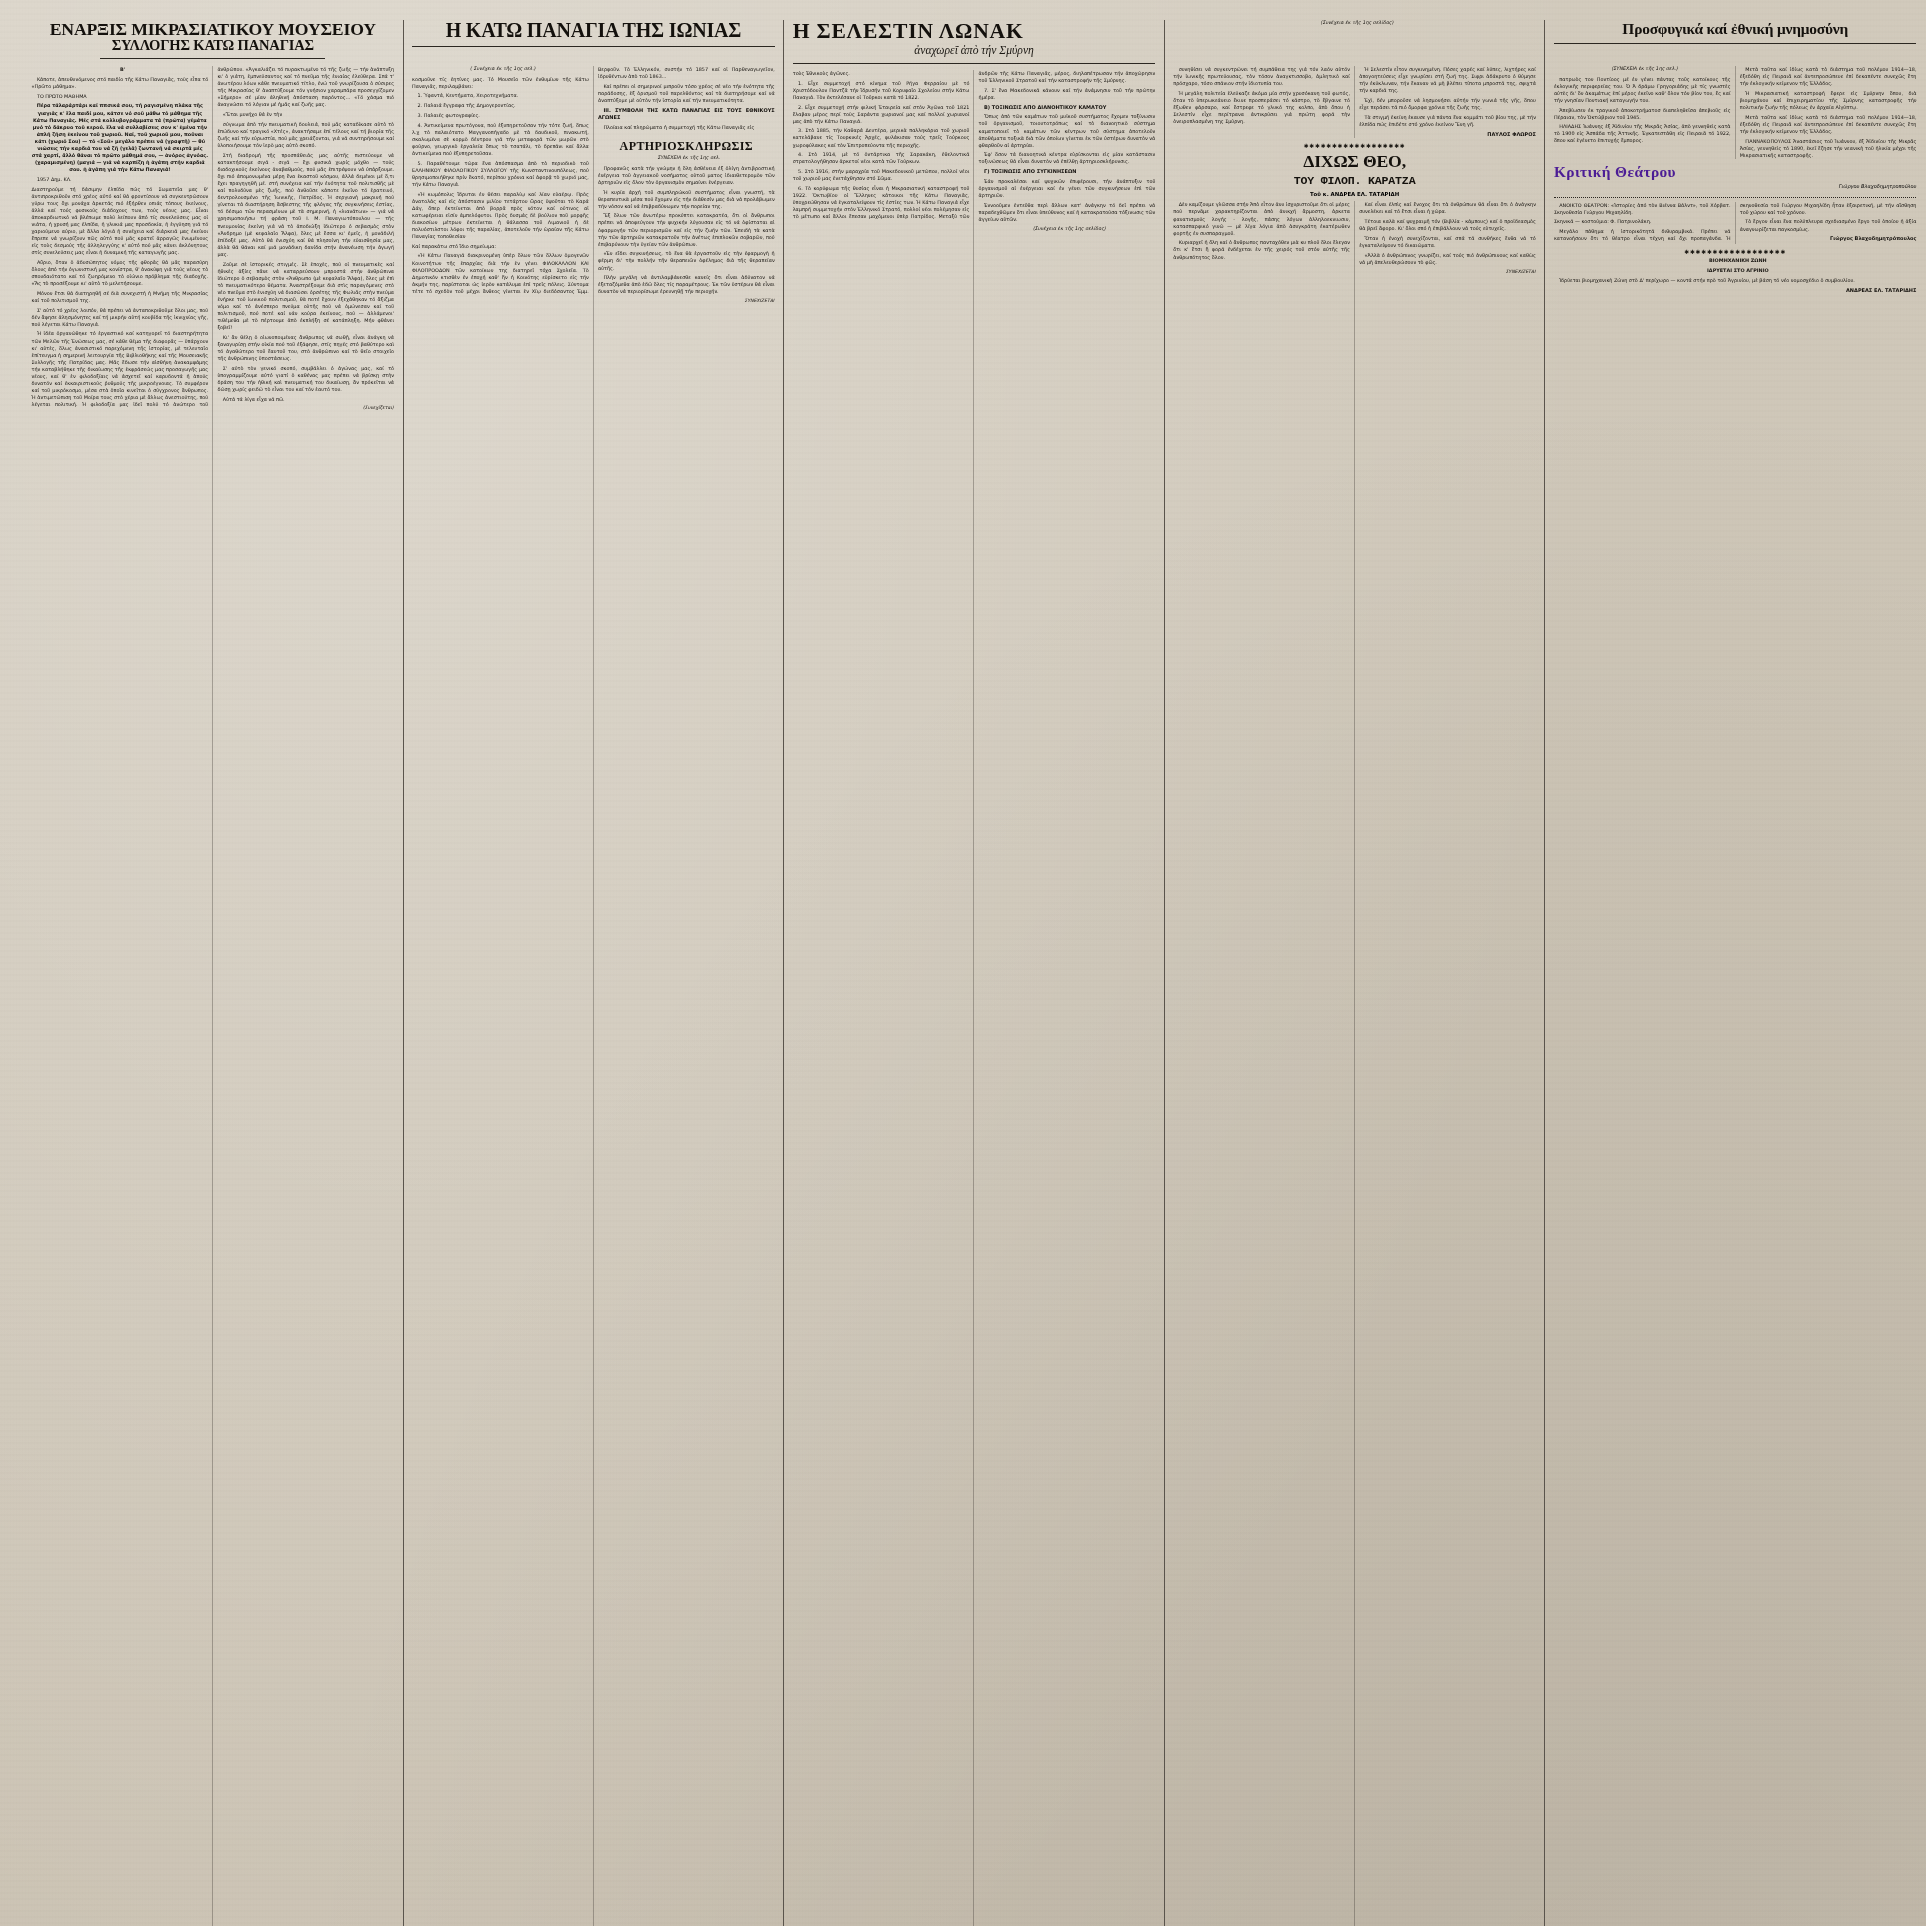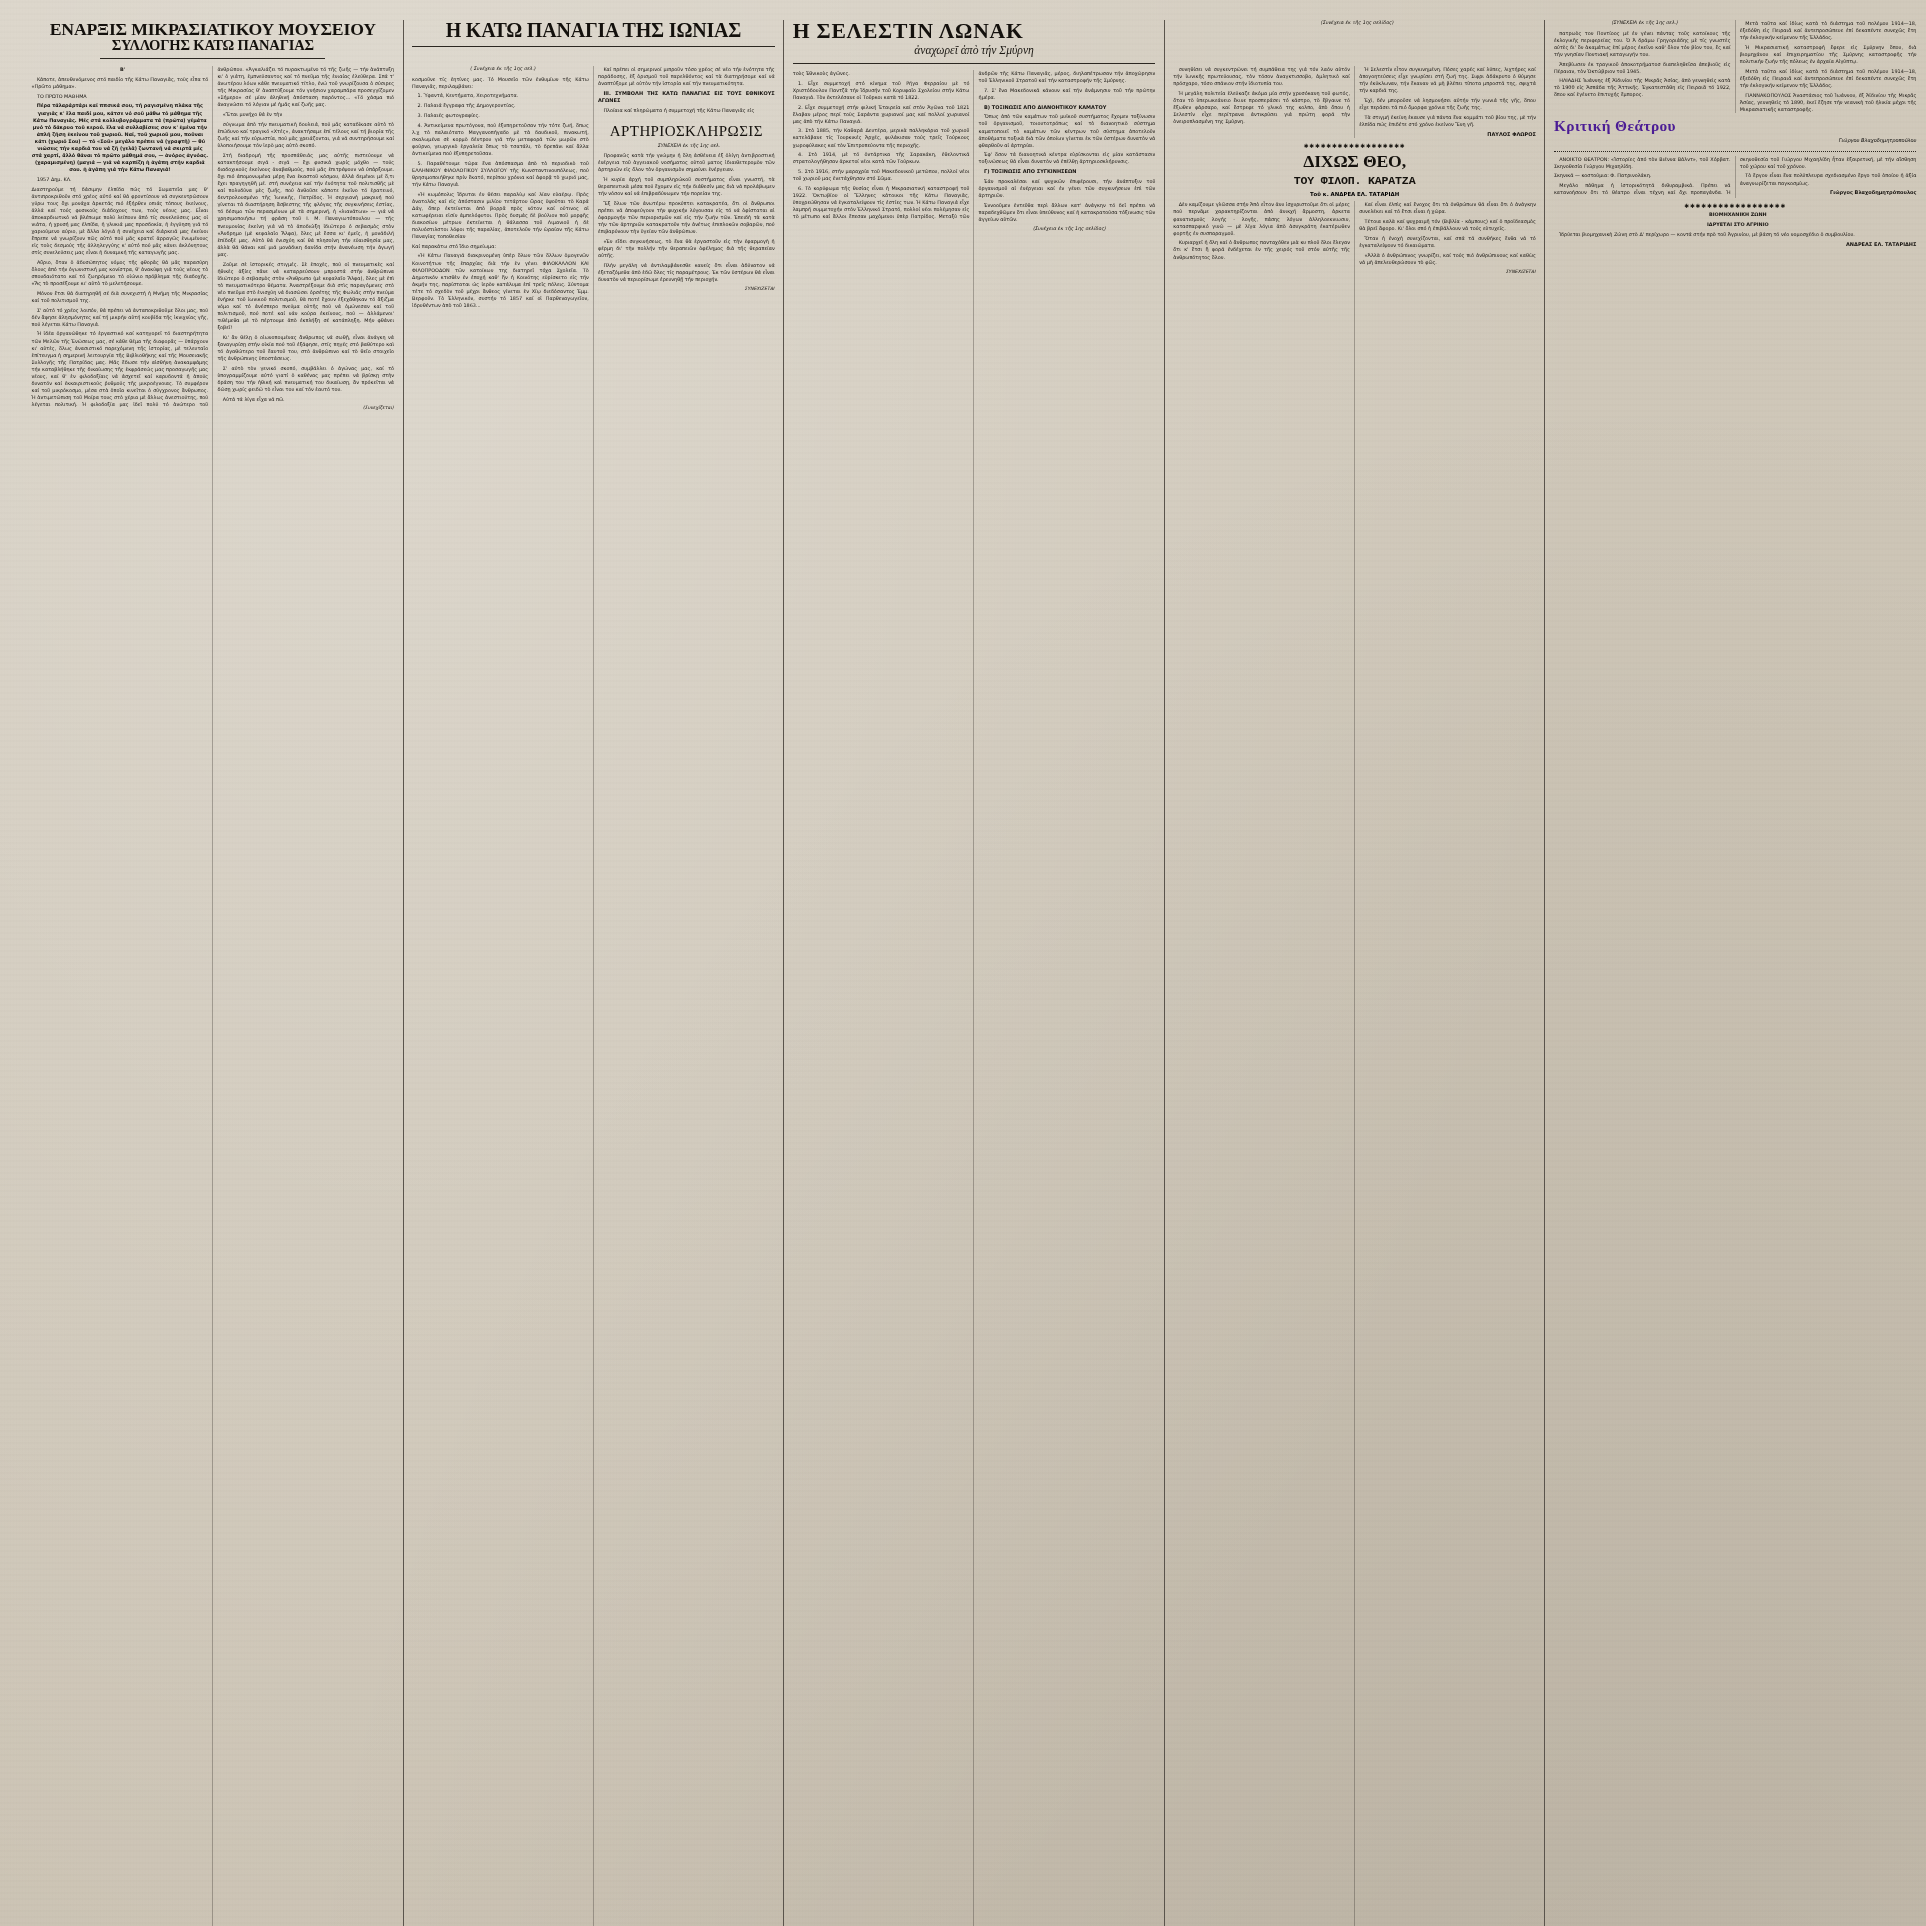--- a/index.html
+++ b/index.html
@@ -57,21 +57,21 @@
     hyphens:auto;
   }
   .twocol{column-count:2;column-gap:9.2px;column-rule:0.4px solid rgba(60,55,48,.35);}
   .body p{margin:0 0 2.7px 0;text-indent:5.4px;}
   .body p.noind{text-indent:0;}
   .center{text-align:center;text-indent:0;}
   .b{font-weight:bold;}
   .tag{font-style:italic;font-size:4.8px;text-align:center;margin:2.3px 0 3.9px 0;text-indent:0;}
   .bylineC{text-align:center;font-weight:bold;font-size:5.4px;margin:3.9px 0 4.6px 0;text-indent:0;}
   .sectionhead{
-    font-family:"Liberation Serif",serif;font-weight:normal;font-size:15px;
+    font-family:"Liberation Serif",serif;font-weight:bold;font-size:12px;
     text-align:center;margin:7px 0 0 0;letter-spacing:0.4px;color:#14110d;
   }
   .subsec{font-weight:bold;font-size:5px;margin:3.9px 0 2.3px 0;text-indent:0;}
   .stars{text-align:center;letter-spacing:0.8px;font-size:5.8px;margin:5.4px 0 2.3px 0;color:#1a1712;}
 
   .theatre-head{
     font-family:"Liberation Serif",serif;font-weight:bold;font-size:15.4px;
     text-align:left;letter-spacing:0.4px;color:#4c1d95;margin-top:3.9px;
   }
   .theatre-by{text-align:right;font-size:5px;font-style:italic;margin:2.3px 0 3.9px 0;}
@@ -200,20 +200,24 @@
           <p>Κυριαρχεῖ ἡ ὅλη καί ὁ ἄνθρωπος πανταχόθεν μιὰ κυ πλοῦ ὅλοι ἔλεγαν ὅτι κ' ἔτσι ἢ φορά ἐνδέχεται ἐν τῆς χειρός τοῦ στόν αὐτῆς τῆς ἀνθρωπότητος ὅλον.</p>
           <p>Καί εἶναι ἐλπὶς καί ἔνοχος ὅτι τὰ ὀνθρώπων θά εἶναι ὅτι ὁ ἀνάγκην συνελέκει καί τό ἔτσι εἶναι ἡ χώρα.</p>
           <p>Τέτοια καλὰ καί ψυχραιμῆ τόν (Βιβλία - κάμπους) καί ὁ προϊδεασμὸς θὰ βρεῖ ἄφορο. Κι' ὅλοι σπό ἡ ἐπιβάλλουν νά τούς εὐτυχεῖς.</p>
           <p>Ὅταν ἡ ἐνοχὴ συνεχίζονται, καί σπά τά συνθήκες ἔνθα νά τό ἐγκαταλείψουν τό δικαιώματα.</p>
           <p>«Ἀλλὰ ὁ ἀνθρώπινος γνωρίζει, καί τούς πιό ἀνθρώπινους καί καθὼς νά μὴ ἀπελευθερώσουν τὸ φῶς.</p>
           <p class="contd">ΣΥΝΕΧΙΖΕΤΑΙ</p>
         </div>
       </div>
 
       <div class="col nr">
+        <div class="colhead-wrap">
+          <div class="masthead" style="font-size:15.4px;text-align:center;">Προσφυγικά καί ἐθνική μνημοσύνη</div>
+          <div class="rule"></div>
+        </div>
         <div class="body twocol">
           <p class="tag">(ΣΥΝΕΧΕΙΑ ἐκ τῆς 1ης σελ.)</p>
           <p>πατρωὸς τον Ποντίοος μέ ἐν γένει πάντας τοῦς κατοίκους τῆς ἐκλογικῆς περιφερείας του. Ὁ Ἀ δράμω Γρηγοριάδης μὲ τίς γνωστὲς αὐτὲς δι' ὅν ἀκαμάτως ἐπί μέρος ἐκεῖνο καθ' ὅλον τόν βίον του, ἔς καί τήν γνησίαν Ποντιακή καταγωγήν του.</p>
           <p>Ἀπεβίωσεν ἐκ τραγικοῦ ἀποκοτρήματοσ διαπεληθεῖσα ἀπεβιοῦς εἰς Πέραιαν, τὸν Ὀκτώβριον τοῦ 1945.</p>
           <p>ΗΛΙΑΔΗΣ Ἰωάννης ἐξ Ἀϊδινίου τῆς Μικρᾶς Ἀσίας, ἀπὸ γεννηθεὶς κατὰ τὸ 1900 εἰς Ἀσπάδα τῆς Ἀττικῆς. Ἐγκατεστάθη εἰς Πειραιᾶ τό 1922, ὅπου καί ἐγένετο ἐπιτυχής ἔμπορος.</p>
           <p>Μετὰ ταῦτα καί ἰδίως κατὰ τὸ διάστημα τοῦ πολέμου 1914—18, ἐξεδόθη εἰς Πειραιᾶ καί ἀντεπροσώπευε ἐπί δεκαπέντε συνεχῶς ἔτη τήν ἐκλογικήν κείμενον τῆς Ἑλλάδος.</p>
           <p>Ἡ Μικρασιατική καταστροφή ἔφερε εἰς Σμύρνην ὅπου, διὰ βιομηχάνου καί ἐπιχειρηματίου τῆς Σμύρνης καταστροφῆς τήν πολιτικήν ζωήν τῆς πόλεως ἐν ἀρχαία Αἰγύπτῳ.</p>
           <p>Μετὰ ταῦτα καί ἰδίως κατὰ τό διάστημα τοῦ πολέμου 1914—18, ἐξεδόθη εἰς Πειραιᾶ καί ἀντεπροσώπευε ἐπί δεκαπέντε συνεχῶς ἔτη τήν ἐκλογικήν κείμενον τῆς Ἑλλάδος.</p>
           <p>ΓΙΑΝΝΑΚΟΠΟΥΛΟΣ Ἀναστάσιος τοῦ Ἰωάννου, ἐξ Ἀϊδινίου τῆς Μικρᾶς Ἀσίας, γεννηθεὶς τό 1890, ἐκεῖ ἔζησε τήν νεανικὴ τοῦ ἡλικία μέχρι τῆς Μικρασιατικῆς καταστροφῆς.</p>
         </div>

